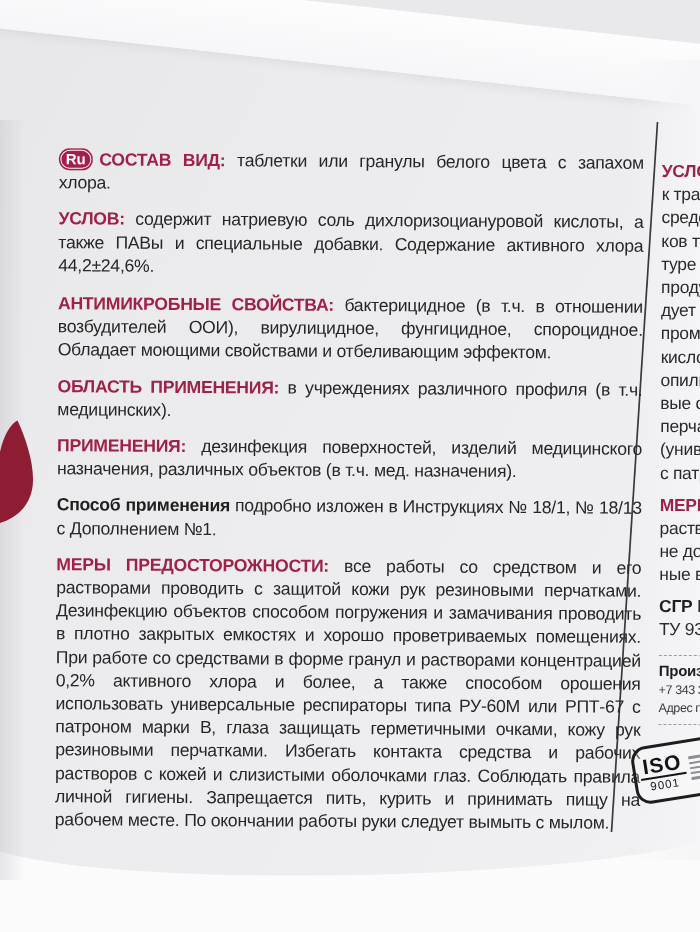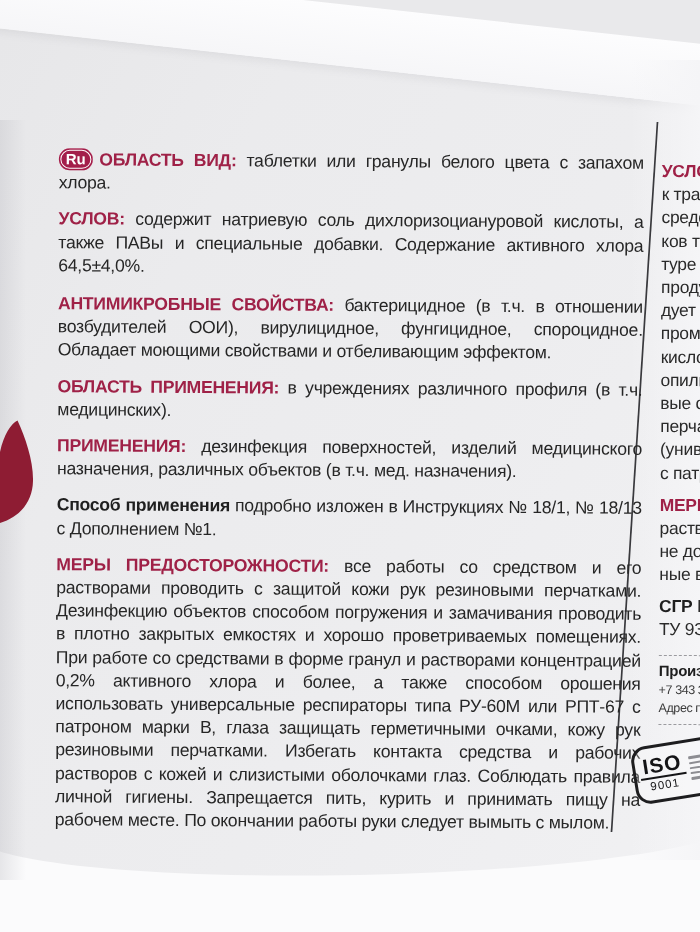--- a/index.html
+++ b/index.html
@@ -102,26 +102,26 @@
 
   <svg class="photo-svg" width="700" height="932">
     <path d="M 0 452 C 4 434 11 424 17.5 420.5 C 25.5 438 33.5 461 33 481 C 32.5 503 19 517 0 523 Z" fill="#8e1c33"></path>
     <line x1="657.5" y1="122" x2="611.5" y2="832" stroke="#26262a" stroke-width="1.7" opacity="0.9"></line>
   </svg>
 
   <div class="label-rot">
 
     <div class="label-main">
       <p>
-        <span class="ru-badge">Ru</span><span class="h">ОБЛАСТЬ ВИД:</span>
+        <span class="ru-badge">Ru</span><span class="h">СОСТАВ ВИД:</span>
         <span>таблетки или гранулы белого цвета с запахом хлора.</span>
       </p>
       <p class="gap">
         <span class="h">УСЛОВ:</span>
-        <span>содержит натриевую соль дихлоризоциануровой кислоты, а также ПАВы и специальные добавки. Содержание активного хлора 64,5±4,0%.</span>
+        <span>содержит натриевую соль дихлоризоциануровой кислоты, а также ПАВы и специальные добавки. Содержание активного хлора 44,2±24,6%.</span>
       </p>
       <p>
         <span class="h">АНТИМИКРОБНЫЕ СВОЙСТВА:</span>
         <span>бактерицидное (в т.ч. в отношении возбудителей ООИ), вирулицидное, фунгицидное, спороцидное. Обладает моющими свойствами и отбеливающим эффектом.</span>
       </p>
       <p>
         <span class="h">ОБЛАСТЬ ПРИМЕНЕНИЯ:</span>
         <span>в учреждениях различного профиля (в т.ч. медицинских).</span>
       </p>
       <p>

